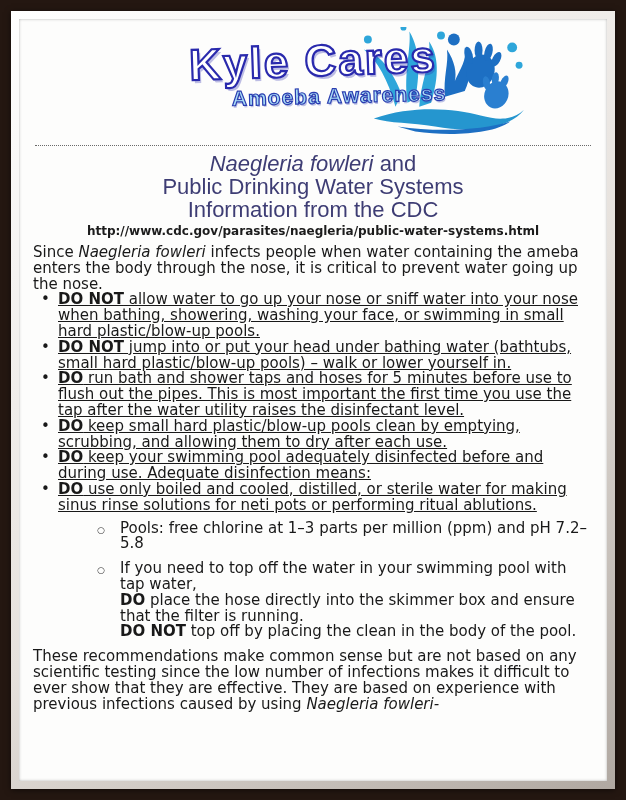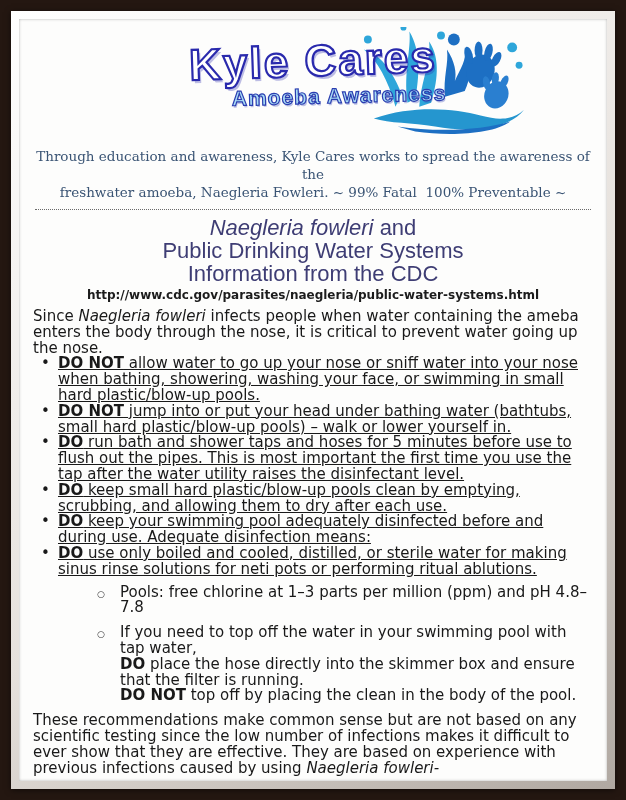--- a/index.html
+++ b/index.html
@@ -124,24 +124,20 @@
         <circle fill="#2ea6da" cx="156" cy="20" r="5"></circle>
         <circle fill="#2ea6da" cx="163" cy="38" r="3.5"></circle>
 
         <path fill="#2596cf" d="M16,92 C56,78 98,82 124,89 C146,95 158,92 168,83 C152,104 112,106 78,100 C54,96 32,97 16,92 Z"></path>
         <path fill="#1d6fc3" d="M40,100 C80,106 126,104 154,95 C136,108 92,110 58,105 Z"></path>
       </svg>
       <div class="logo-title">Kyle Cares</div>
       <div class="logo-sub">Amoeba Awareness</div>
     </div>
 
-    <div class="mission">
-      <div>Through education and awareness, Kyle Cares works to spread the awareness of the</div>
-      <div>freshwater amoeba, Naegleria Fowleri. ~ 99% Fatal&nbsp; 100% Preventable ~</div>
-    </div>
 
     <hr class="divider">
 
     <h1 class="title">
       <span class="sp">Naegleria fowleri</span><span> and</span><br>
       <span>Public Drinking Water Systems</span><br>
       <span>Information from the CDC</span>
     </h1>
 
     <div class="url">http://www.cdc.gov/parasites/naegleria/public-water-systems.html</div>
@@ -152,21 +148,21 @@
       <ul class="main">
         <li><b>DO NOT</b><span> allow water to go up your nose or sniff water into your nose when bathing, showering, washing your face, or swimming in small hard plastic/blow-up pools.</span></li>
         <li><b>DO NOT</b><span> jump into or put your head under bathing water (bathtubs, small hard plastic/blow-up pools) – walk or lower yourself in.</span></li>
         <li><b>DO</b><span> run bath and shower taps and hoses for 5 minutes before use to flush out the pipes. This is most important the first time you use the tap after the water utility raises the disinfectant level.</span></li>
         <li><b>DO</b><span> keep small hard plastic/blow-up pools clean by emptying, scrubbing, and allowing them to dry after each use.</span></li>
         <li><b>DO</b><span> keep your swimming pool adequately disinfected before and during use. Adequate disinfection means:</span></li>
         <li><b>DO</b><span> use only boiled and cooled, distilled, or sterile water for making sinus rinse solutions for neti pots or performing ritual ablutions.</span></li>
       </ul>
 
       <ul class="subs">
-        <li><span>Pools: free chlorine at 1–3 parts per million (ppm) and pH 4.8–7.8</span></li>
+        <li><span>Pools: free chlorine at 1–3 parts per million (ppm) and pH 7.2–5.8</span></li>
         <li>
           <span>If you need to top off the water in your swimming pool with tap water,</span><br>
           <b>DO</b><span> place the hose directly into the skimmer box and ensure that the filter is running.</span><br>
           <b>DO NOT</b><span> top off by placing the clean in the body of the pool.</span>
         </li>
       </ul>
 
       <p class="closing"><span>These recommendations make common sense but are not based on any scientific testing since the low number of infections makes it difficult to ever show that they are effective. They are based on experience with previous infections caused by using </span><i>Naegleria fowleri-</i></p>
     </div>
 

